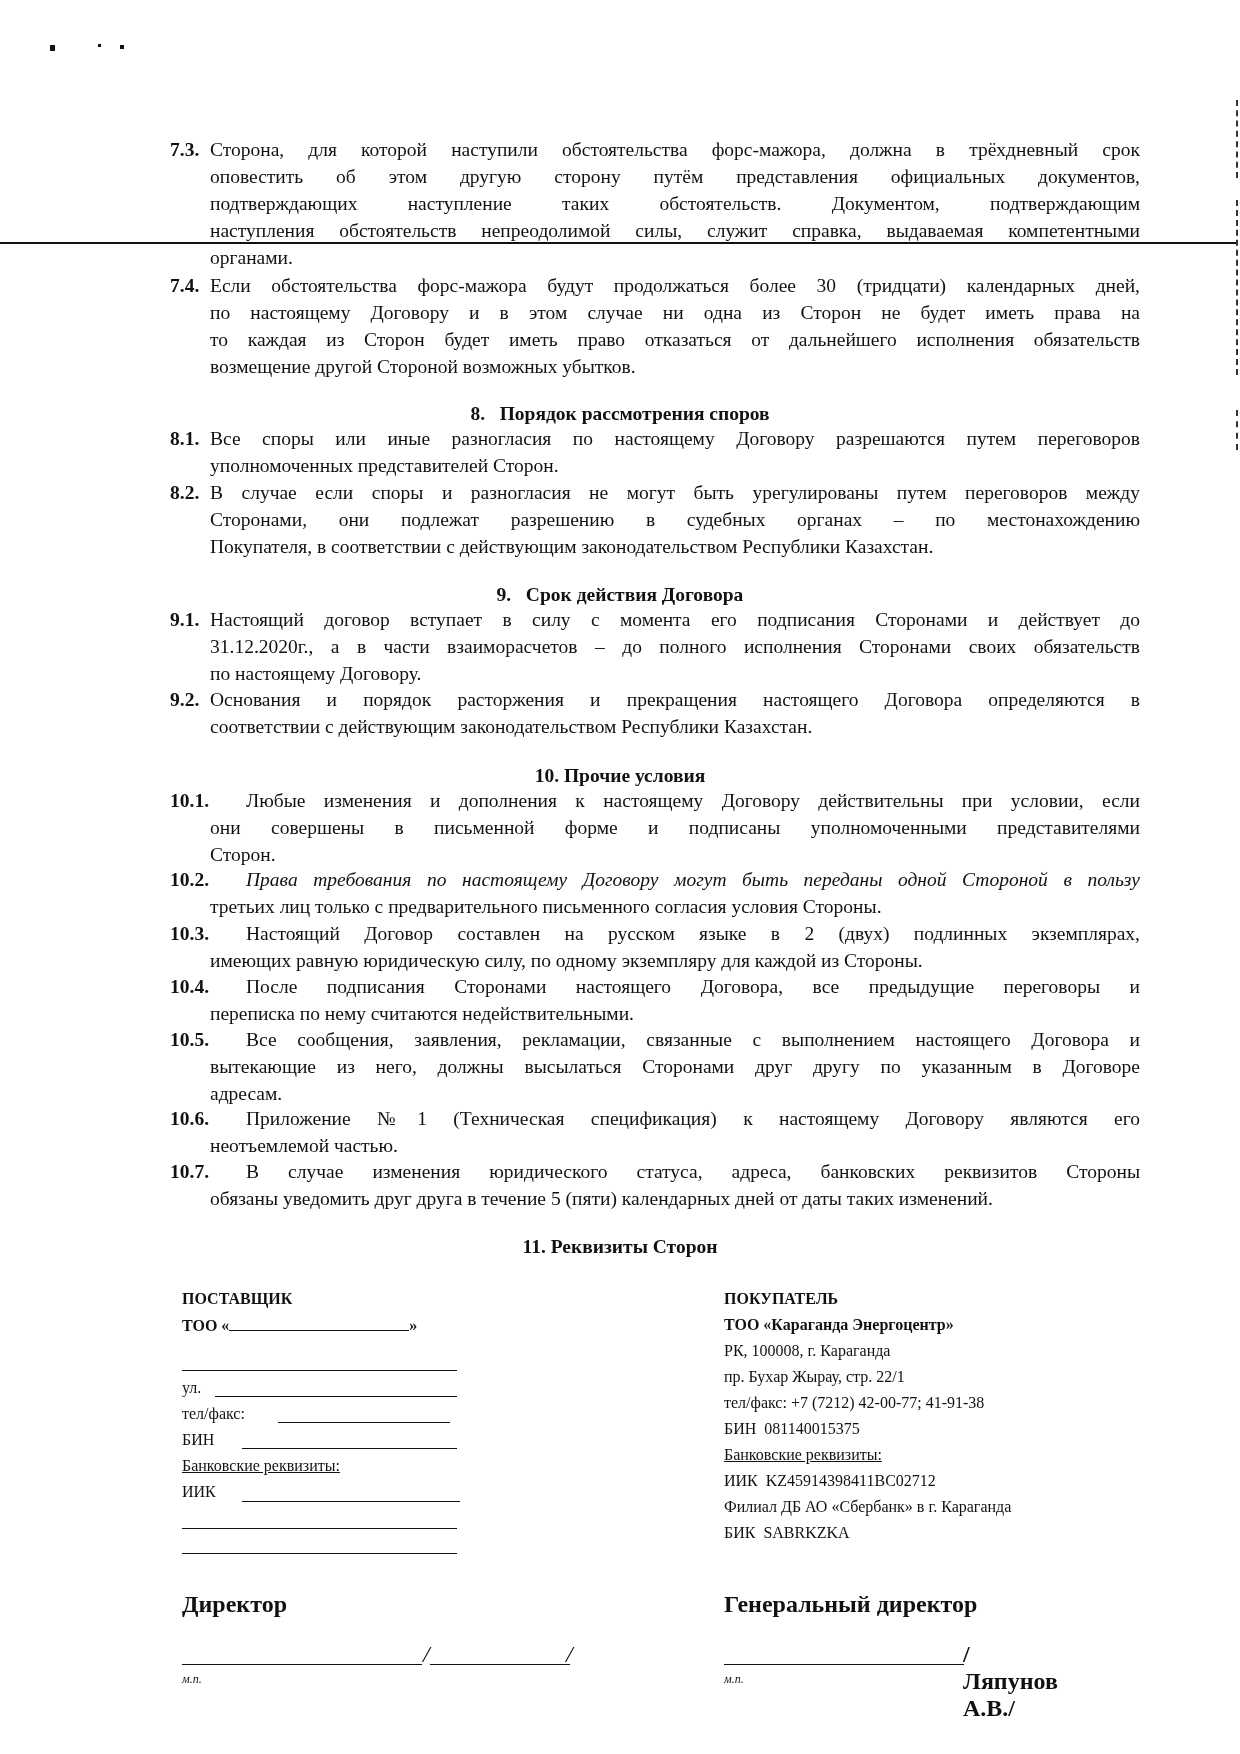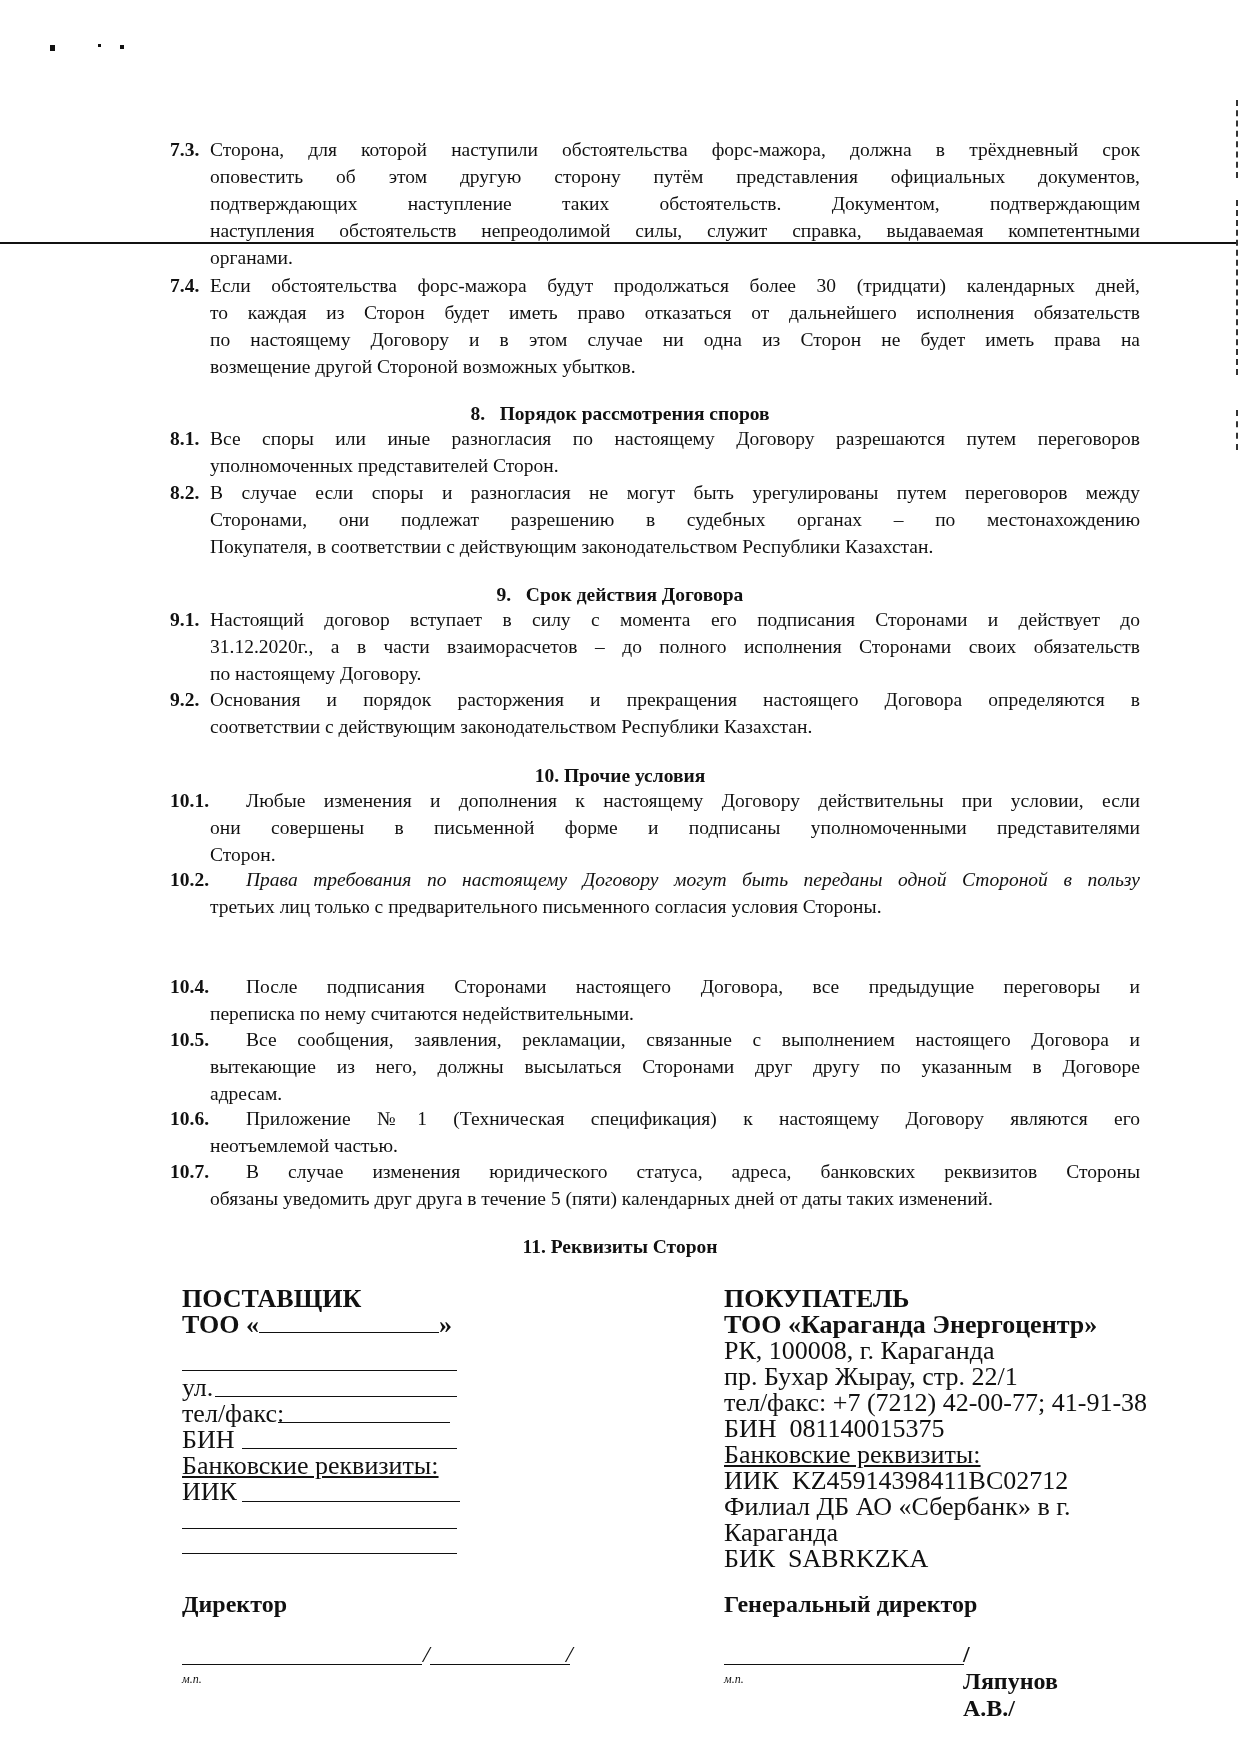--- a/index.html
+++ b/index.html
@@ -8,21 +8,21 @@
   .page { position: absolute; left: 0; top: 0; width: 1029px; height: 1754px; }
   .speck { position: absolute; background: #111; }
   .hline { position: absolute; left: 0; top: 242px; width: 1237px; height: 2px; background: #111; }
   .vdash { position: absolute; left: 1236px; width: 0; border-left: 2px dashed #333; }
   .clause { position: absolute; left: 170px; width: 970px; font-size: 19.5px; line-height: 27px; }
   .clause .num { position: absolute; left: 0; top: 0; font-weight: bold; }
   .clause .body { margin-left: 40px; text-align: justify; text-align-last: left; }
   .line-just { display: block; text-align: justify; text-align-last: justify; }
   .line-last { display: block; text-align: center; }
   .heading { position: absolute; left: 0; width: 1240px; text-align: center; font-weight: bold; font-size: 19.5px; }
-  .req { position: absolute; font-size: 26px; line-height: 26px; }
+  .req { position: absolute; font-size: 16px; line-height: 26px; }
   .req .b { font-weight: bold; }
   .req .u { text-decoration: underline; }
   .blank { display: inline-block; border-bottom: 1.5px solid #111; height: 18px; vertical-align: baseline; }
   .rule { position: absolute; height: 0; border-top: 1.5px solid #111; }
   .mp { position: absolute; font-style: italic; font-size: 12px; }
   .sig { position: absolute; font-size: 24px; font-weight: bold; }
 </style>
 </head>
 <body>
 
@@ -44,22 +44,22 @@
       <span class="line-just">подтверждающих наступление таких обстоятельств. Документом, подтверждающим</span>
       <span class="line-just">наступления обстоятельств непреодолимой силы, служит справка, выдаваемая компетентными</span>
       <span class="line-last">органами.</span>
     </div>
   </div>
 
   <div class="clause" style="top:272px;">
     <span class="num">7.4.</span>
     <div class="body">
       <span class="line-just">Если обстоятельства форс-мажора будут продолжаться более 30 (тридцати) календарных дней,</span>
+      <span class="line-just">по настоящему Договору и в этом случае ни одна из Сторон не будет иметь права на</span>
       <span class="line-just">то каждая из Сторон будет иметь право отказаться от дальнейшего исполнения обязательств</span>
-      <span class="line-just">по настоящему Договору и в этом случае ни одна из Сторон не будет иметь права на</span>
       <span class="line-last">возмещение другой Стороной возможных убытков.</span>
     </div>
   </div>
 
   <div class="heading" style="top:403px;white-space:pre;">8.   Порядок рассмотрения споров</div>
 
   <div class="clause" style="top:425px;">
     <span class="num">8.1.</span>
     <div class="body">
       <span class="line-just">Все споры или иные разногласия по настоящему Договору разрешаются путем переговоров</span>
@@ -107,20 +107,27 @@
   </div>
 
   <div class="clause" style="top:866px;">
     <span class="num">10.2.</span>
     <div class="body">
       <span class="line-just" style="padding-left:36px;font-style:italic;">Права требования по настоящему Договору могут быть переданы одной Стороной в пользу</span>
       <span class="line-last">третьих лиц только с предварительного письменного согласия условия Стороны.</span>
     </div>
   </div>
 
+  <div class="clause" style="top:920px;">
+    <span class="num">10.3.</span>
+    <div class="body">
+      <span class="line-just" style="padding-left:36px;">Настоящий Договор составлен на русском языке в 2 (двух) подлинных экземплярах,</span>
+      <span class="line-last">имеющих равную юридическую силу, по одному экземпляру для каждой из Стороны.</span>
+    </div>
+  </div>
 
   <div class="clause" style="top:973px;">
     <span class="num">10.4.</span>
     <div class="body">
       <span class="line-just" style="padding-left:36px;">После подписания Сторонами настоящего Договора, все предыдущие переговоры и</span>
       <span class="line-last">переписка по нему считаются недействительными.</span>
     </div>
   </div>
 
   <div class="clause" style="top:1026px;">

